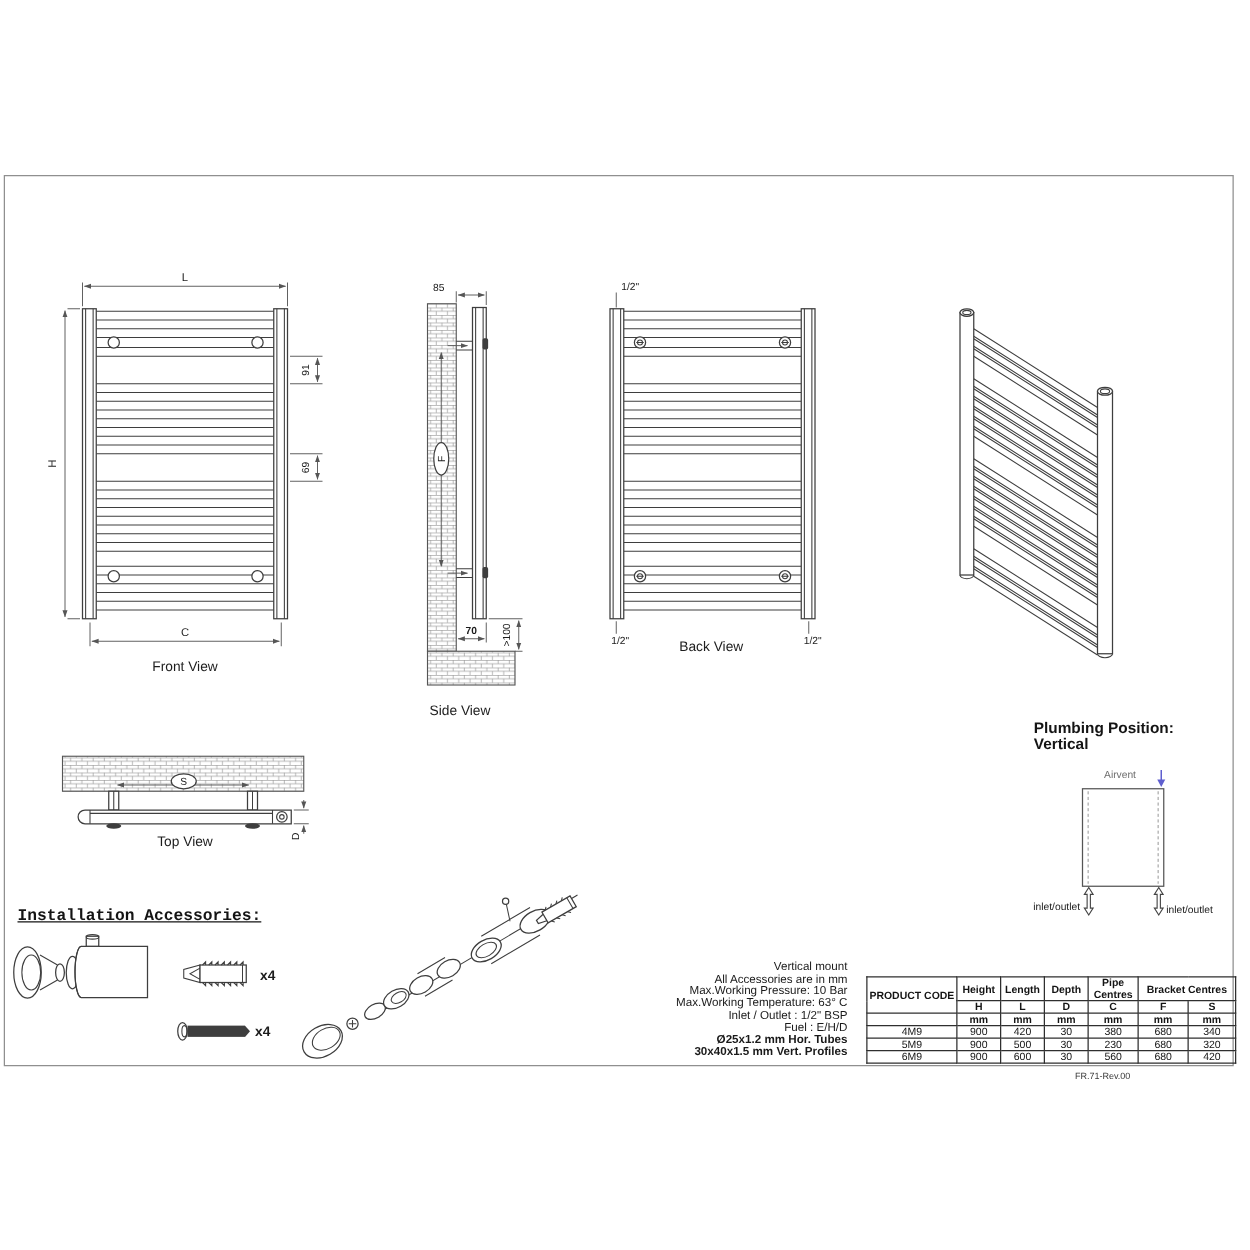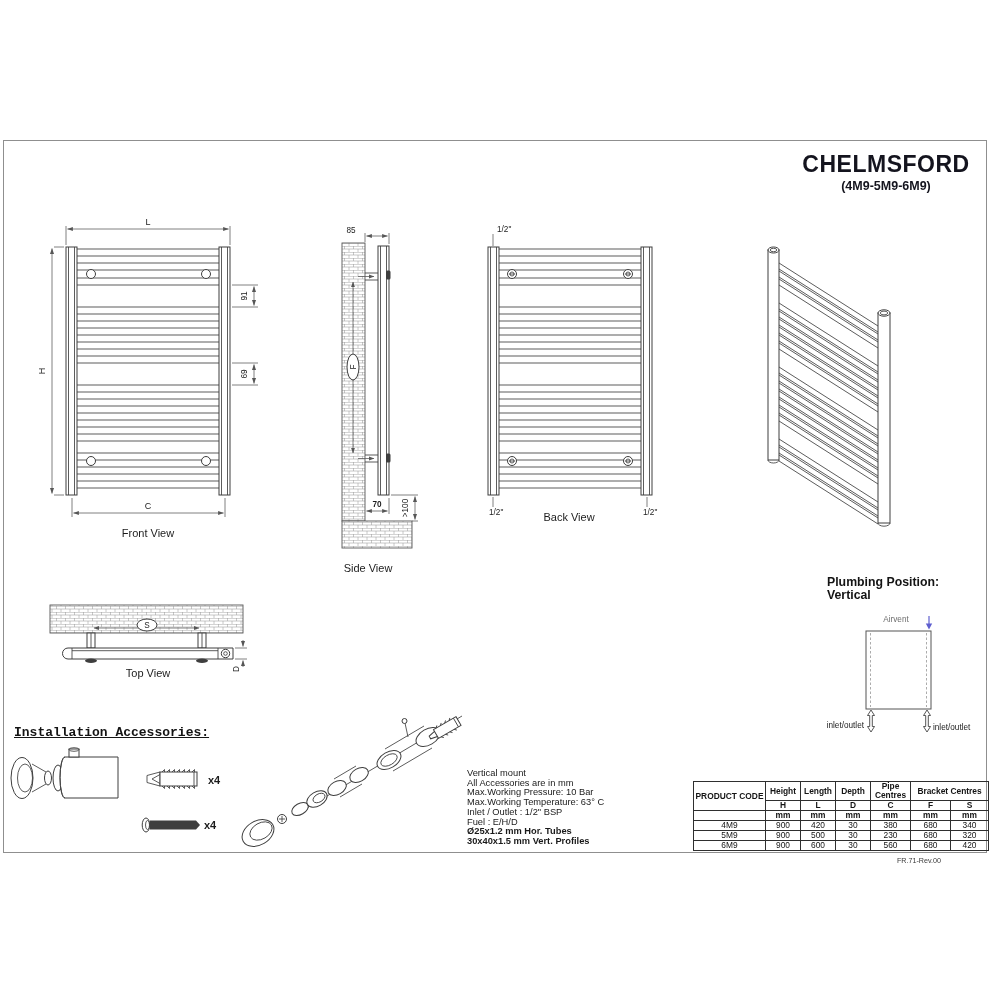--- a/index.html
+++ b/index.html
@@ -16,39 +16,35 @@
   .mid{text-anchor:middle}.enda{text-anchor:end}
   .bold{font-weight:bold}
   .gray{fill:#6e6e6e}
   .title-block{position:absolute;left:776px;top:151px;width:220px;text-align:center;}
   .title-block .t1{font-size:23px;font-weight:bold;letter-spacing:.5px;color:#14141e;}
   .title-block .t2{font-size:12.5px;font-weight:bold;color:#14141e;margin-top:1px;}
   .plumb-title{position:absolute;left:827px;top:576px;width:140px;text-align:left;
                font-weight:bold;font-size:12.3px;line-height:12.8px;color:#141414;}
   .acc-title{position:absolute;left:14px;top:725px;font-size:13px;font-weight:bold;
              text-decoration:underline;color:#141414;font-family:Liberation Mono, monospace;}
-  .notes{position:absolute;left:467px;top:769px;width:233px;text-align:left;
+  .notes{position:absolute;left:445px;top:769px;width:233px;text-align:right;
          font-size:9.3px;line-height:9.7px;color:#1a1a1a;}
   .spec{position:absolute;left:693px;top:781px;border-collapse:collapse;table-layout:fixed;}
   .spec td{border:1px solid #2f2f2f;text-align:center;vertical-align:middle;padding:0;
            font-size:8.4px;line-height:9px;color:#141414;}
   .spec .hd{font-weight:bold;}
-  .footer{position:absolute;left:860px;top:856px;width:118px;text-align:center;
+  .footer{position:absolute;left:860px;top:856px;width:118px;text-align:left;
           font-size:7.2px;color:#3a3a3a;}
 </style>
 </head>
 <body>
 
 <div id="page">
   <div id="frame"></div>
 
-  <div class="title-block">
-    <div class="t1">CHELMSFORD</div>
-    <div class="t2">(4M9-5M9-6M9)</div>
-  </div>
 
   <svg width="1000" height="1000" viewBox="0 0 1000 1000" xmlns="http://www.w3.org/2000/svg">
     <defs>
       <marker id="ar" viewBox="0 0 10 10" refX="9" refY="5" markerWidth="8" markerHeight="8" orient="auto-start-reverse">
         <path d="M0,1.6 L9.5,5 L0,8.4 z" fill="#565656"></path>
       </marker>
       <pattern id="brick" width="9" height="6" patternUnits="userSpaceOnUse">
         <rect width="9" height="6" fill="#fff"></rect>
         <path d="M0,0.3H9 M0,3H9 M2.5,0V3 M7,3V6" stroke="#9a9a9a" stroke-width="0.55" fill="none"></path>
       </pattern>

